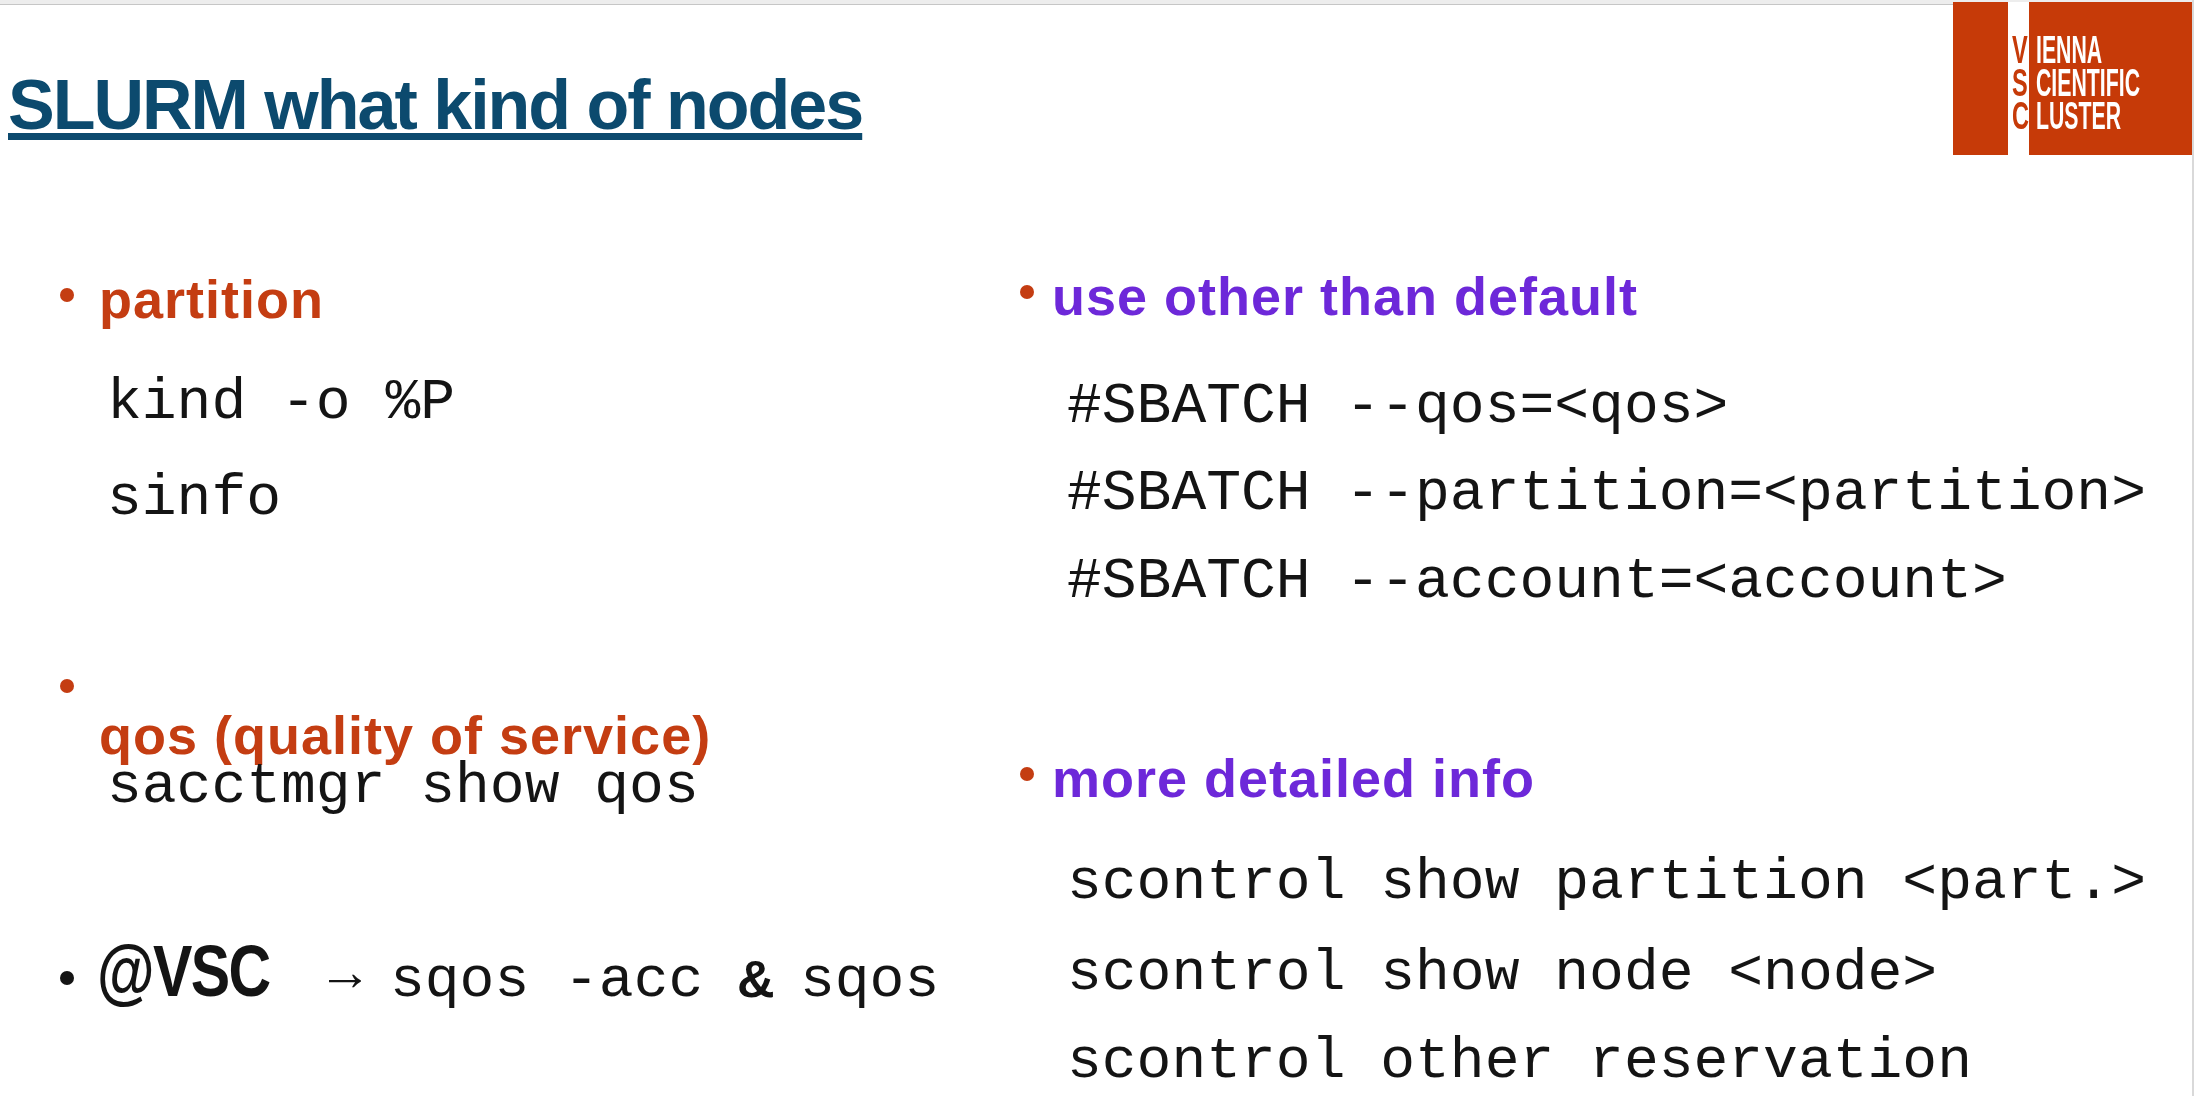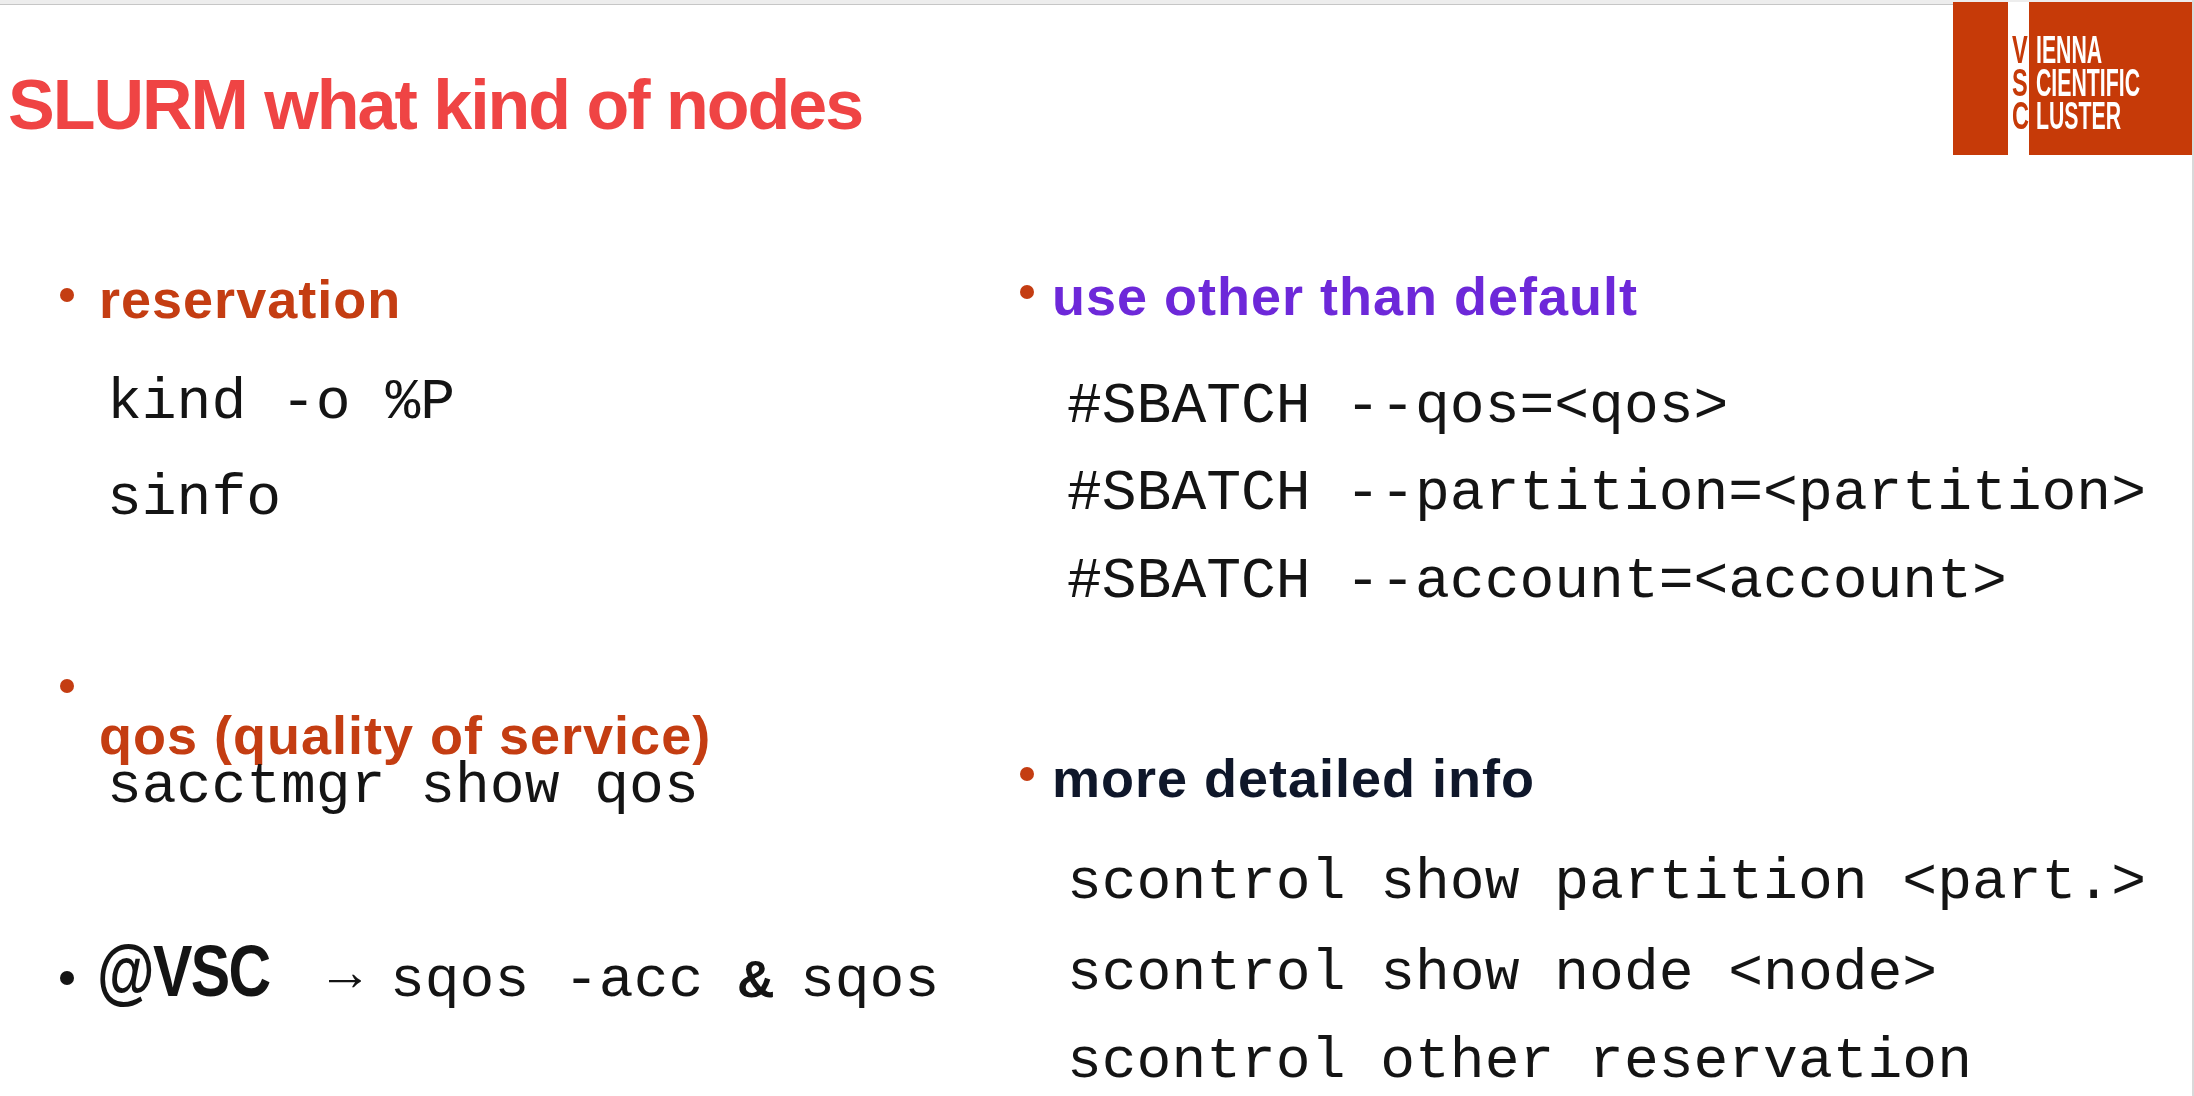--- a/index.html
+++ b/index.html
@@ -90,34 +90,34 @@
   #vsc-code2{left:800px;top:952px}
 </style>
 </head>
 <body>
 
 <div class="slide">
 
   <div class="topbar"></div>
   <div class="rightedge"></div>
 
-  <h1 class="title" style="color: #ef4444;">SLURM what kind of nodes</h1>
+  <h1 class="title" style="color: #0c4a6e; text-decoration: underline;">SLURM what kind of nodes</h1>
 
   <div class="logo" style="background: rgb(198, 58, 8);">
     <div class="logo-strip"></div>
     <span class="logo-initial lrow1" style="color: rgb(198, 58, 8);">V</span>
     <span class="logo-initial lrow2" style="color: rgb(198, 58, 8);">S</span>
     <span class="logo-initial lrow3" style="color: rgb(198, 58, 8);">C</span>
     <span class="logo-word lrow1">IENNA</span>
     <span class="logo-word lrow2">CIENTIFIC</span>
     <span class="logo-word lrow3">LUSTER</span>
   </div>
 
   <span class="dot dot-red" id="d-h1l" style="background: rgb(196, 61, 18);"></span>
-  <div class="head" id="h1l" style="color: rgb(196, 61, 18);">reservation</div>
+  <div class="head" id="h1l" style="color: rgb(196, 61, 18);">partition</div>
   <div class="mono" id="lc1">kind -o %P</div>
   <div class="mono" id="lc2">sinfo</div>
 
   <span class="dot dot-red" id="d-h2l" style="background: rgb(196, 61, 18);"></span>
   <div class="head" id="h2l" style="color: rgb(196, 61, 18); margin-top: 45px;">qos (quality of service)</div>
   <div class="mono" id="lc3">sacctmgr show qos</div>
 
   <span class="dot dot-black" id="d-vsc"></span>
   <div id="vsc-at">@VSC</div>
   <div id="vsc-arrow">→</div>
@@ -125,18 +125,18 @@
   <div id="vsc-amp">&amp;</div>
   <div class="mono" id="vsc-code2">sqos</div>
 
   <span class="dot dot-red" id="d-h1r" style="background: rgb(196, 61, 18);"></span>
   <div class="head" id="h1r" style="color: #6d28d9;">use other than default</div>
   <div class="mono" id="rc1">#SBATCH --qos=&lt;qos&gt;</div>
   <div class="mono" id="rc2">#SBATCH --partition=&lt;partition&gt;</div>
   <div class="mono" id="rc3">#SBATCH --account=&lt;account&gt;</div>
 
   <span class="dot dot-red" id="d-h2r" style="background: rgb(196, 61, 18);"></span>
-  <div class="head" id="h2r" style="color: #0f172a;">more detailed info</div>
+  <div class="head" id="h2r" style="color: #6d28d9;">more detailed info</div>
   <div class="mono" id="rc4">scontrol show partition &lt;part.&gt;</div>
   <div class="mono" id="rc5">scontrol show node &lt;node&gt;</div>
   <div class="mono" id="rc6">scontrol other reservation</div>
 
 </div>
 
 </body></html>

